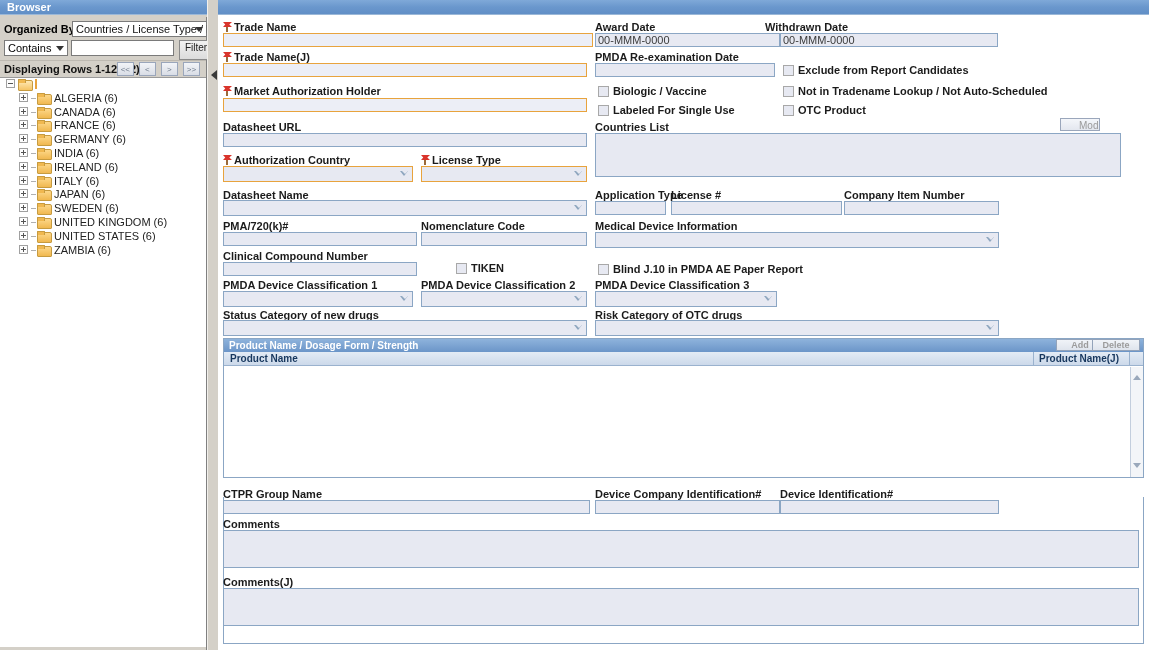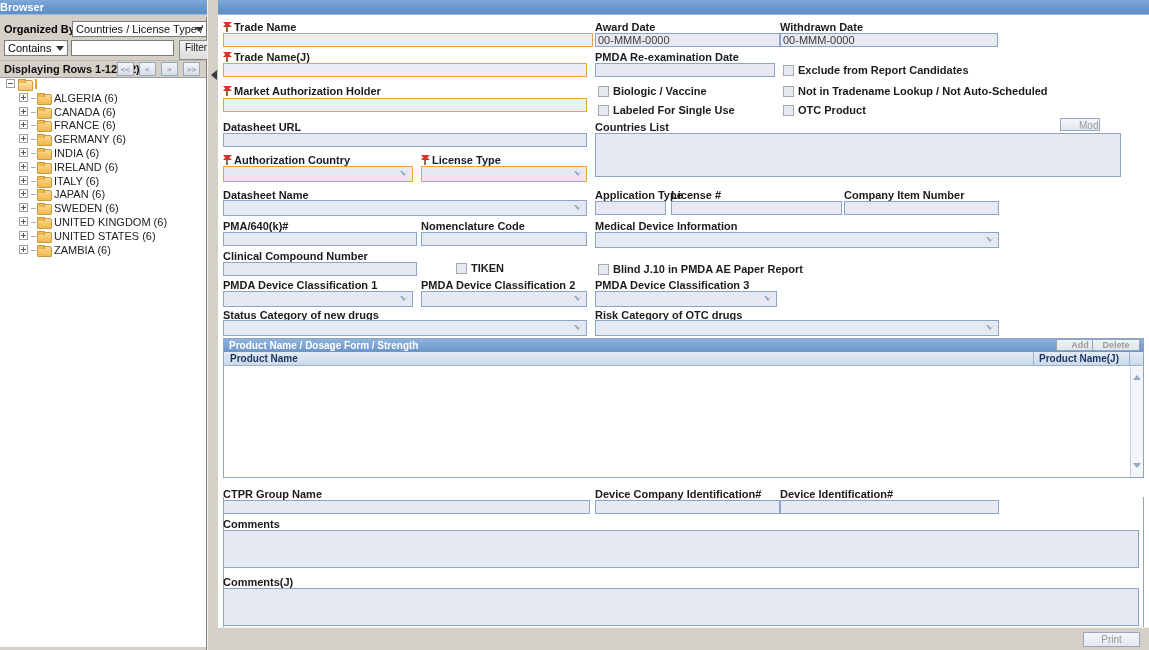--- a/index.html
+++ b/index.html
@@ -13,21 +13,21 @@
     color: #000000;
   }
   #app { position: relative; width: 1149px; height: 650px; background: #d4d0c8; }
 
   
   .titlebar {
     background: linear-gradient(to bottom, #7fa9d8 0%, #6a97cd 50%, #618fc6 100%);
     color: #ffffff;
     font-weight: bold;
     font-size: 11px;
-    padding: 2px 0 2px 0;
+    padding: 2px 0 2px 7px;
     height: 15px;
     line-height: 11px;
     border-bottom: 1px solid #9bb8d8;
     white-space: nowrap;
     overflow: hidden;
   }
   .lbl {
     font-size: 11px;
     font-weight: bold;
     color: #1b1b1b;
@@ -266,21 +266,21 @@
       <div class="f lbl" style="left:203px; top:137px;"><span class="reqflag"></span><span>License Type</span></div>
       <div class="f sel req" style="left:203px; top:149px; width:166px;">
           <span class="arrow"></span>
         </div>
 
       <div class="f lbl" style="left:5px; top:172px;text-align:right;">Datasheet Name</div>
       <div class="f sel" style="left:5px; top:183px; width:364px;">
           <span class="arrow"></span>
         </div>
 
-      <div class="f lbl" style="left:5px; top:203px;">PMA/640(k)#</div>
+      <div class="f lbl" style="left:5px; top:203px;">PMA/720(k)#</div>
       <div class="f fld" style="left:5px; top:215px; width:194px;"></div>
 
       <div class="f lbl" style="left:203px; top:203px;">Nomenclature Code</div>
       <div class="f fld" style="left:203px; top:215px; width:166px;"></div>
 
       <div class="f lbl" style="left:5px; top:233px;">Clinical Compound Number</div>
       <div class="f fld" style="left:5px; top:245px; width:194px;"></div>
 
       <div class="cbrow" style="left:206px; top:245px;padding-left:32px;">
         <span class="cb"></span><span>TIKEN</span>
@@ -297,21 +297,21 @@
         </div>
 
       <div class="f lbl" style="left:5px; top:292px;">Status Category of new drugs</div>
       <div class="f sel" style="left:5px; top:303px; width:364px;">
           <span class="arrow"></span>
         </div>
 
       <div class="f lbl" style="left:377px; top:4px;">Award Date</div>
       <div class="f fld datefld" style="left:377px; top:16px; width:185px;">00-MMM-0000</div>
 
-      <div class="f lbl" style="left:562px; top:4px;">Withdrawn Date</div>
+      <div class="f lbl" style="left:547px; top:4px;">Withdrawn Date</div>
       <div class="f fld datefld" style="left:562px; top:16px; width:218px;">00-MMM-0000</div>
 
       <div class="f lbl" style="left:377px; top:34px;">PMDA Re-examination Date</div>
       <div class="f fld" style="left:377px; top:46px; width:180px;"></div>
 
       <div class="cbrow" style="left:565px; top:47px;">
         <span class="cb"></span><span>Exclude from Report Candidates</span>
       </div>
 
       <div class="cbrow" style="left:380px; top:68px;">
@@ -391,18 +391,15 @@
       <div class="f fld" style="left:562px; top:483px; width:219px;"></div>
 
       <div class="f lbl" style="left:5px; top:501px;">Comments</div>
       <div class="f area" style="left:5px; top:513px; width:916px; height:38px;"></div>
 
       <div class="f lbl" style="left:5px; top:559px;">Comments(J)</div>
       <div class="f area" style="left:5px; top:571px; width:916px; height:38px;"></div>
 
     </div>
 
-    <div id="footer">
-      <div id="printbtn">Print</div>
-    </div>
   </div>
 
 </div>
 
 </body></html>

